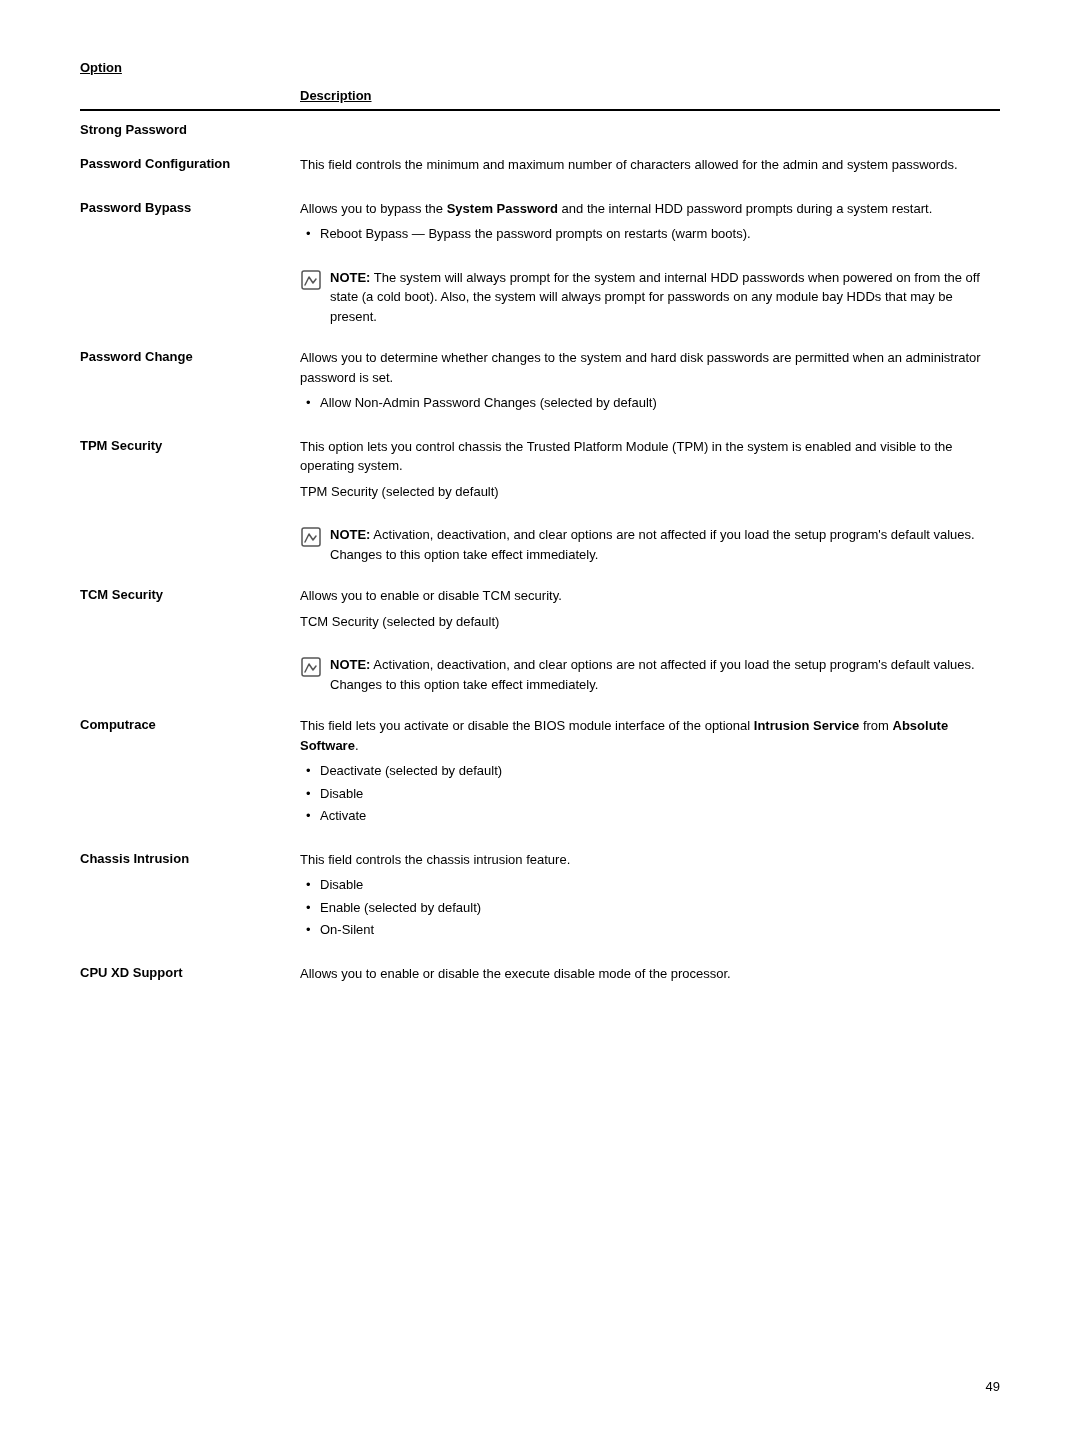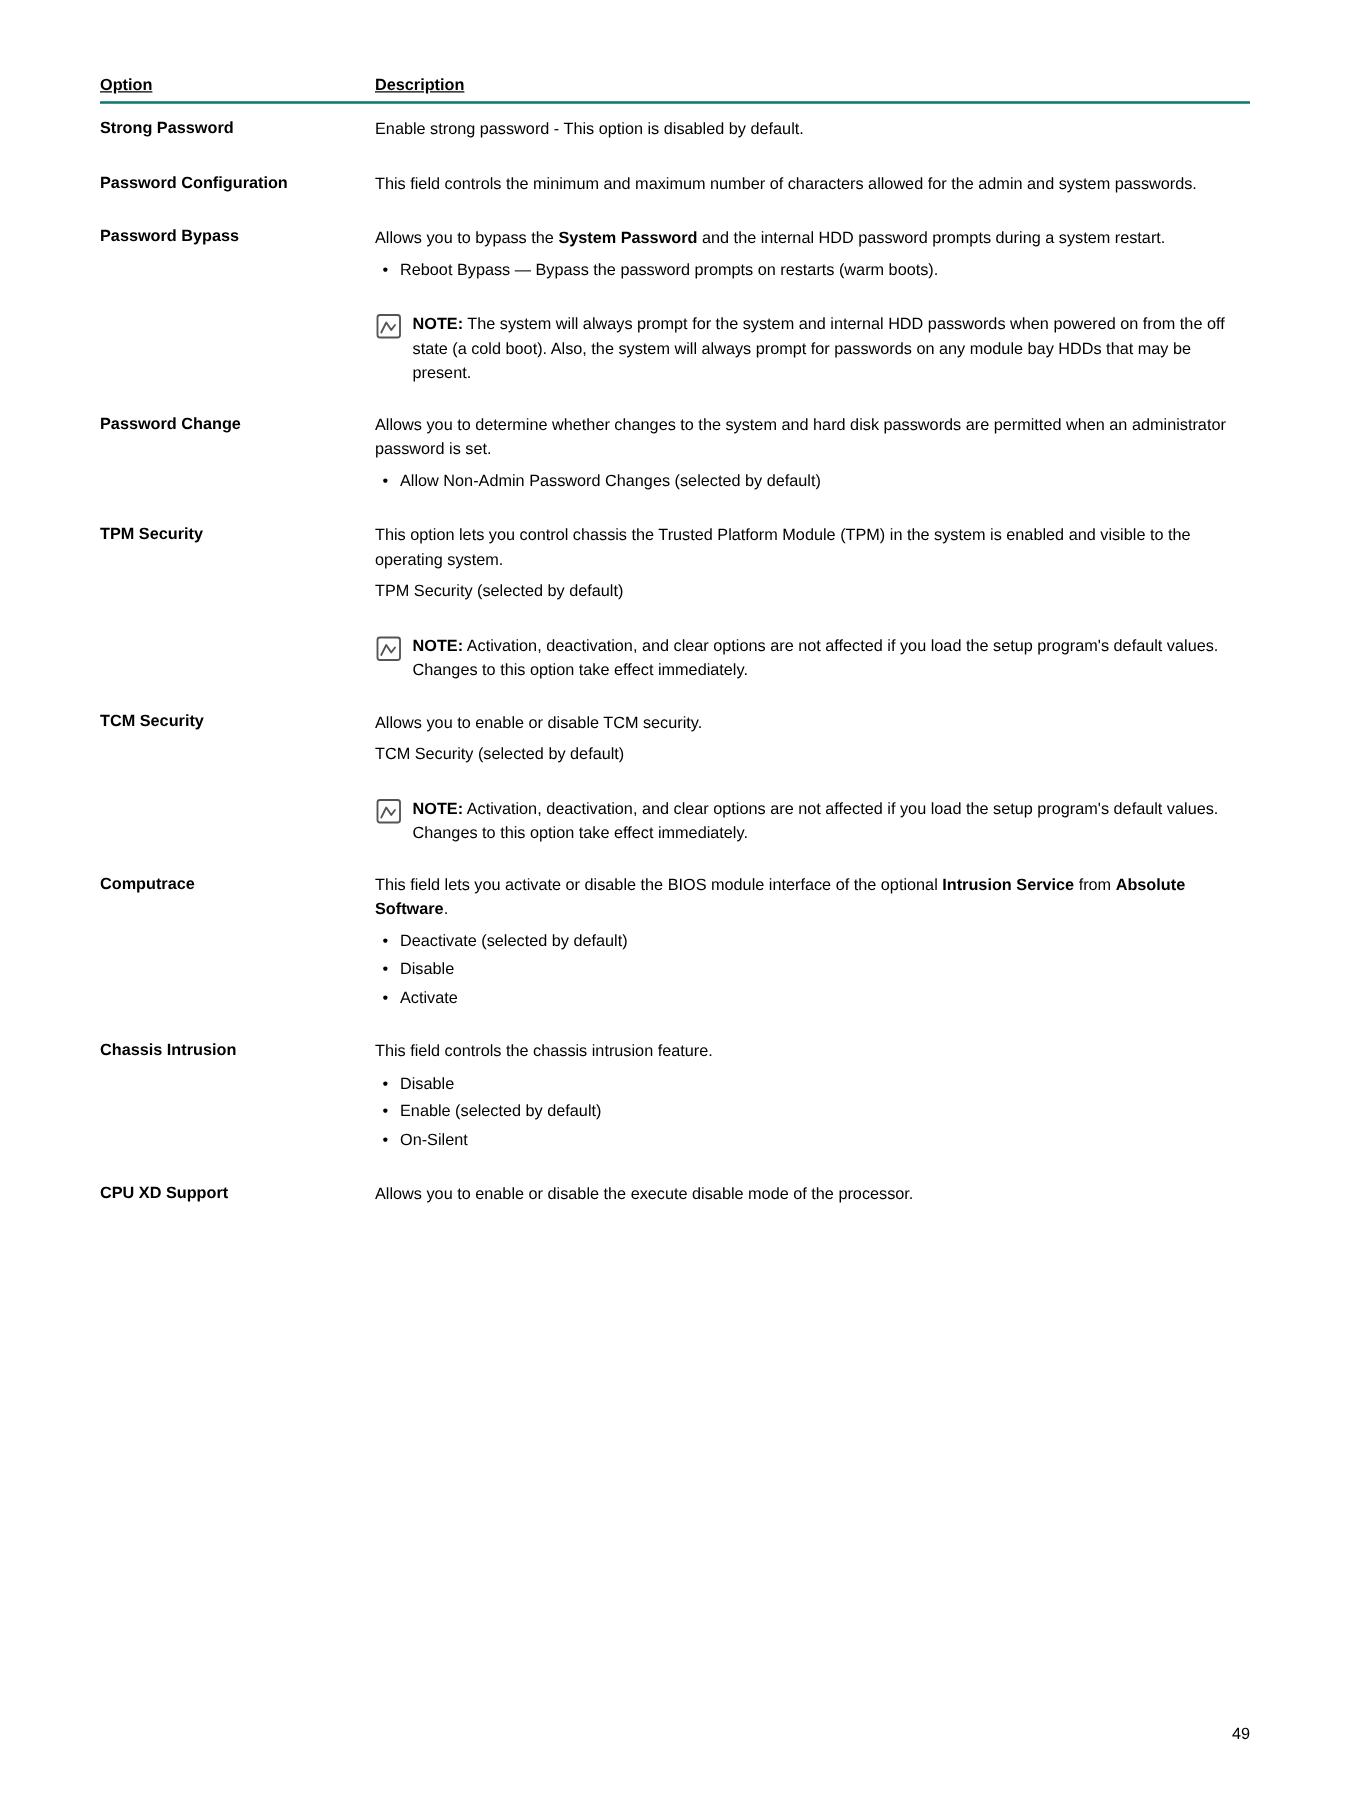--- a/index.html
+++ b/index.html
@@ -22,32 +22,33 @@
       position: relative;
       min-height: 1434px;
     }
 
     .table-container {
       width: 100%;
     }
 
     .table-header {
       display: flex;
-      border-bottom: 2px solid #0f766e;
+      border-bottom: 2px solid #000000;
       padding-bottom: 6px;
       margin-bottom: 10px;
     }
 
     .col-option {
       width: 220px;
       flex-shrink: 0;
     }
 
     .col-description {
       flex: 1;
+      margin-top: 28px;
     }
 
     .header-option {
       font-weight: bold;
       font-size: 13px;
       text-decoration: underline;
     }
 
     .header-description {
       font-weight: bold;
@@ -144,23 +145,20 @@
 
 <div class="page">
   <div class="table-container">
     <div class="table-header">
       <div class="col-option header-option">Option</div>
       <div class="col-description header-description">Description</div>
     </div>
 
     <div class="table-row">
       <div class="row-option">Strong Password</div>
-      <div class="row-description">
-        <p>Enable strong password - This option is disabled by default.</p>
-      </div>
     </div>
 
     <div class="table-row">
       <div class="row-option">Password Configuration</div>
       <div class="row-description">
         <p>This field controls the minimum and maximum number of characters allowed for the admin and system passwords.</p>
       </div>
     </div>
 
     <div class="table-row">

